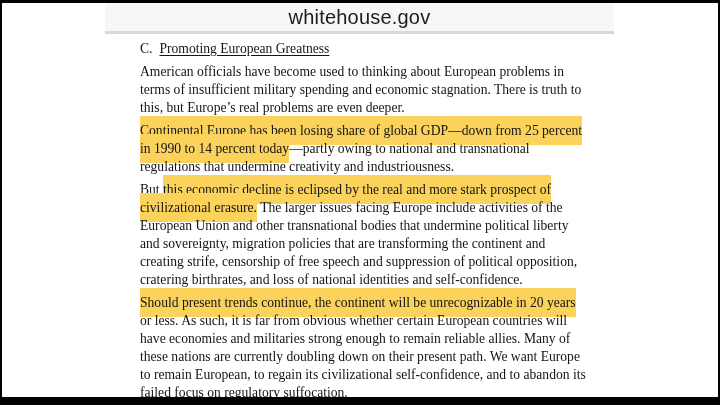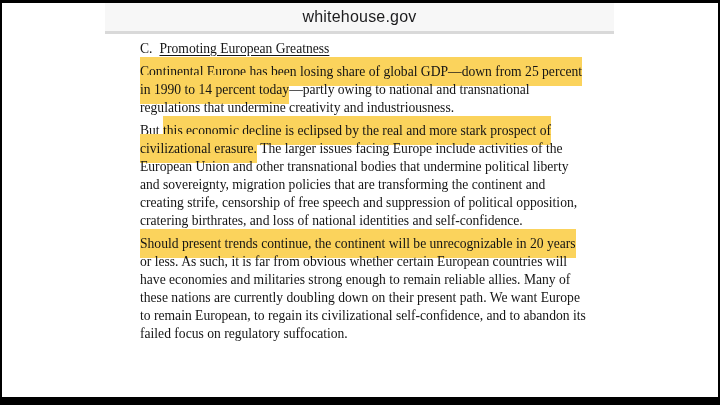--- a/index.html
+++ b/index.html
@@ -28,21 +28,21 @@
     width: 509px;
     height: 28px;
     background: #f7f7f7;
     border-bottom: 3px solid #d9d9d9;
     display: flex;
     align-items: center;
     justify-content: center;
   }
   .viewer-title {
     font-family: "Liberation Sans", sans-serif;
-    font-size: 16px;
+    font-size: 20px;
     color: #1c1c1e;
     letter-spacing: 0.2px;
   }
 
   
   .doc {
     position: absolute;
     left: 140px;
     top: 40px;
     width: 450px;
@@ -74,16 +74,17 @@
 
 <div class="viewer-header">
   <span class="viewer-title">whitehouse.gov</span>
 </div>
 
 <div class="doc">
   <p class="heading">
     <span class="heading-prefix">C.</span><span class="heading-title">Promoting European Greatness</span>
   </p>
 
+<p class="para"><span>American officials have become used to thinking about European problems in terms of insufficient military spending and economic stagnation. There is truth to this, but Europe’s real problems are even deeper.</span></p>
     <p class="para"><mark>Continental Europe has been losing share of global GDP—down from 25 percent in 1990 to 14 percent today</mark><span>—partly owing to national and transnational regulations that undermine creativity and industriousness.</span></p>
     <p class="para"><span>But </span><mark>this economic decline is eclipsed by the real and more stark prospect of civilizational erasure.</mark><span> The larger issues facing Europe include activities of the European Union and other transnational bodies that undermine political liberty and sovereignty, migration policies that are transforming the continent and creating strife, censorship of free speech and suppression of political opposition, cratering birthrates, and loss of national identities and self-confidence.</span></p>
     <p class="para"><mark>Should present trends continue, the continent will be unrecognizable in 20 years</mark><span> or less. As such, it is far from obvious whether certain European countries will have economies and militaries strong enough to remain reliable allies. Many of these nations are currently doubling down on their present path. We want Europe to remain European, to regain its civilizational self-confidence, and to abandon its failed focus on regulatory suffocation.</span></p>
   </div>
 
 </body></html>

